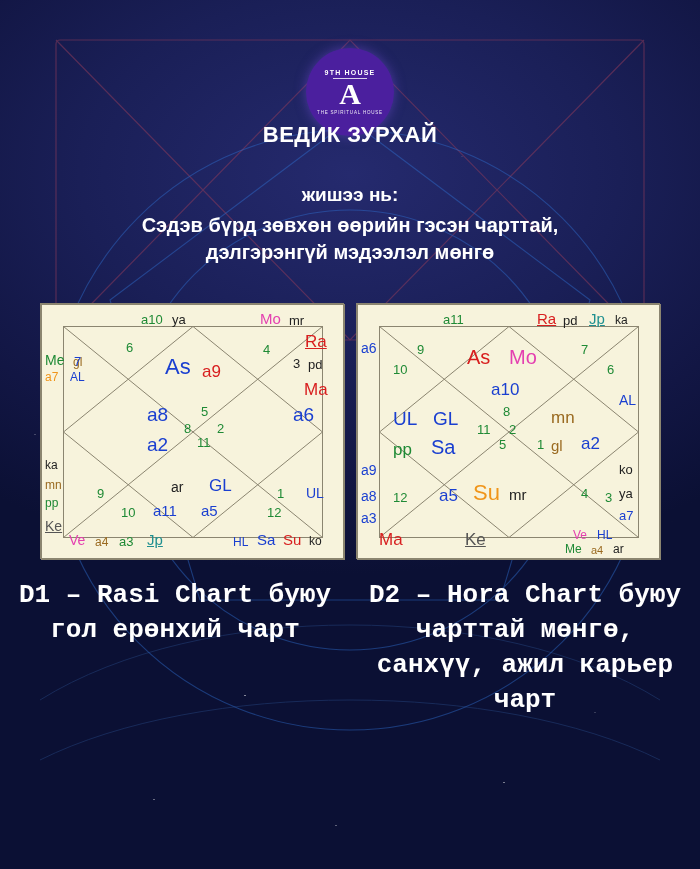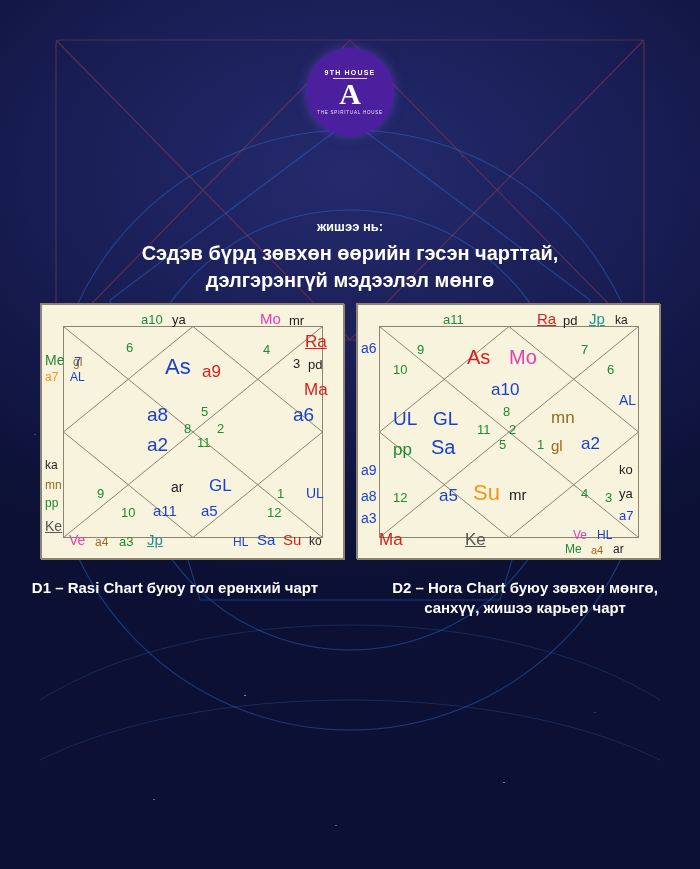--- a/index.html
+++ b/index.html
@@ -59,38 +59,38 @@
   .title {
     position: absolute; top: 122px; left: 0; right: 0; text-align: center;
     color: #ffffff; font-size: 22px; font-weight: bold; letter-spacing: .5px;
     font-family: "Liberation Sans", sans-serif;
   }
   .subtitle {
     position: absolute; top: 182px; left: 0; right: 0; text-align: center;
     color: #ffffff; font-weight: bold; line-height: 1.35;
     font-family: "Liberation Sans", sans-serif;
   }
-  .subtitle .s1 { font-size: 13px; display: block; margin-top: 36px; }
+  .subtitle .s1 { font-size: 19px; display: block; }
   .subtitle .s2 { font-size: 20px; display: block; margin-top: 4px; }
   .subtitle .s3 { font-size: 20px; display: block; }
 
   .charts { position: absolute; top: 303px; left: 40px; width: 620px; display: flex; gap: 12px; }
   .chart-box {
     width: 304px; height: 256px;
     background: #f7f3dc;
     border: 1px solid #8b8570;
     position: relative;
   }
   .chart-box svg.grid { position: absolute; inset: 0; }
   .cell { position: absolute; white-space: nowrap; font-family: "Liberation Sans", sans-serif; }
 
   .captions { position: absolute; top: 578px; left: 0; width: 700px; display: flex; }
   .cap {
     width: 350px; text-align: center; color: #ffffff; font-weight: bold;
-    font-family: Liberation Sans, sans-serif; font-size: 15px; line-height: 1.35;
+    font-family: Liberation Mono, monospace; font-size: 26px; line-height: 1.35;
     padding: 0 18px;
   }
 </style>
 </head>
 <body>
 
 <div id="page">
   <div class="stars"></div>
 
   <svg class="geo" width="700" height="869">
@@ -110,20 +110,21 @@
     </g>
   </svg>
 
   <div class="logo">
     <div class="l-top">9TH HOUSE</div>
     <div class="l-bar"></div>
     <div class="l-a">A</div>
     <div class="l-bot">THE SPIRITUAL HOUSE</div>
   </div>
 
+  <div class="title">ВЕДИК ЗУРХАЙ</div>
 
   <div class="subtitle">
     <span class="s1">жишээ нь:</span>
     <span class="s2">Сэдэв бүрд зөвхөн өөрийн гэсэн чарттай,</span>
     <span class="s3">дэлгэрэнгүй мэдээлэл мөнгө</span>
   </div>
 
   <div class="charts">
     <div class="chart-box" id="chart1">
       <svg class="grid" width="304" height="256">
@@ -237,15 +238,15 @@
         <span class="cell" style="left: 216px; top: 224px; font-size: 12px; color: rgb(228, 63, 176);">Ve</span>
         <span class="cell" style="left: 240px; top: 224px; font-size: 12px; color: rgb(26, 63, 208);">HL</span>
         <span class="cell" style="left: 208px; top: 238px; font-size: 12px; color: rgb(31, 138, 53);">Me</span>
         <span class="cell" style="left: 234px; top: 240px; font-size: 11px; color: rgb(154, 106, 32);">a4</span>
         <span class="cell" style="left: 256px; top: 238px; font-size: 12px; color: rgb(34, 34, 34);">ar</span>
       </div>
   </div>
 
   <div class="captions">
     <div class="cap">D1 – Rasi Chart буюу гол ерөнхий чарт</div>
-    <div class="cap">D2 – Hora Chart буюу зөвхөн мөнгө, санхүү, жишээ карьер чарт</div>
+    <div class="cap">D2 – Hora Chart буюу чарттай мөнгө, санхүү, ажил карьер чарт</div>
   </div>
 </div>
 
 </body></html>

